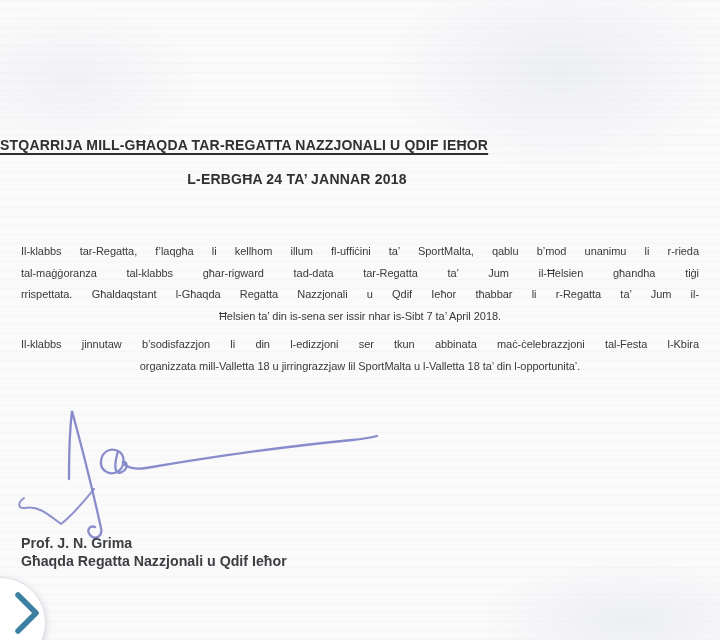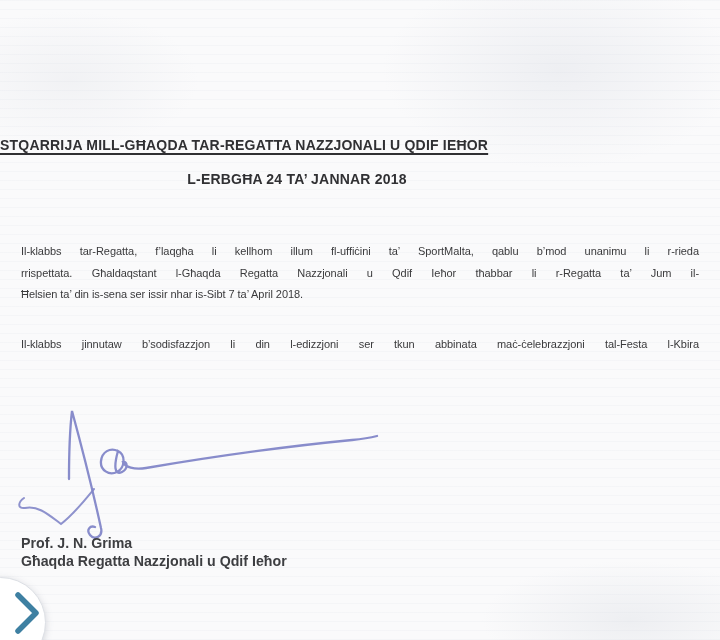--- a/index.html
+++ b/index.html
@@ -52,21 +52,21 @@
   .para {
     position: absolute;
     left: 21px; right: 21px;
     font-size: 11px;
     line-height: 21.5px;
     letter-spacing: -0.05px;
     color: #3a3a3c;
   }
   .para-1 { top: 241px; }
   .para-2 { top: 334px; }
-  .line { text-align: left; }
+  .line { text-align: center; }
   .line.j { text-align: justify; text-align-last: justify; }
   .sig-block {
     position: absolute;
     left: 21px; top: 493px;
     font-size: 14.2px;
     font-weight: 600;
     line-height: 17.6px;
     color: #3d3e41;
     margin-top: 42px;
   }
@@ -98,26 +98,28 @@
 
   <div class="smudge smudge-1"></div>
   <div class="smudge smudge-2"></div>
   <div class="smudge smudge-3"></div>
 
   <div class="doc-title">STQARRIJA MILL-GĦAQDA TAR-REGATTA NAZZJONALI U QDIF IEĦOR</div>
   <div class="doc-date">L-ERBGĦA 24 TA’ JANNAR 2018</div>
 
   <div class="para para-1">
     <div class="line j">Il-klabbs tar-Regatta, f’laqgħa li kellhom illum fl-uffiċini ta’ SportMalta, qablu b’mod unanimu li r-rieda</div>
+    <div class="line j">tal-maġġoranza tal-klabbs għar-rigward tad-data tar-Regatta ta’ Jum il-Ħelsien għandha tiġi</div>
     <div class="line j">rrispettata. Għaldaqstant l-Għaqda Regatta Nazzjonali u Qdif Ieħor tħabbar li r-Regatta ta’ Jum il-</div>
     <div class="line">Ħelsien ta’ din is-sena ser issir nhar is-Sibt 7 ta’ April 2018.</div>
   </div>
 
   <div class="para para-2">
     <div class="line j">Il-klabbs jinnutaw b’sodisfazzjon li din l-edizzjoni ser tkun abbinata maċ-ċelebrazzjoni tal-Festa l-Kbira</div>
+    <div class="line">organizzata mill-Valletta 18 u jirringrazzjaw lil SportMalta u l-Valletta 18 ta’ din l-opportunita’.</div>
   </div>
 
   <svg class="signature-svg" viewBox="0 0 720 640" fill="none" xmlns="http://www.w3.org/2000/svg">
 
     <path d="M 69,479 C 69,452 70,428 72,411 C 81,444 94,496 101,528 C 103,536 95,541 90,535 C 86,530 90,525 95,527" stroke-width="2.3" stroke-linecap="round" opacity="0.95" stroke="#8286c8"></path>
 
     <path d="M 24,498 C 18,502 17,509 25,508 C 38,505 49,515 61,524 C 74,514 85,500 94,489" stroke-width="2" stroke-linecap="round" opacity="0.9" stroke="#8286c8"></path>
 
     <path d="M 118,451 C 110,447 102,452 101,461 C 100,470 109,476 117,472 C 125,468 126,455 118,451 C 114,465 114,476 122,472 C 128,469 128,461 123,462 C 125,467 134,470 146,468 C 205,458 290,446 352,440 C 362,439 373,437 377,436" stroke-width="2.3" stroke-linecap="round" opacity="0.95" stroke="#8286c8"></path>
   </svg>

